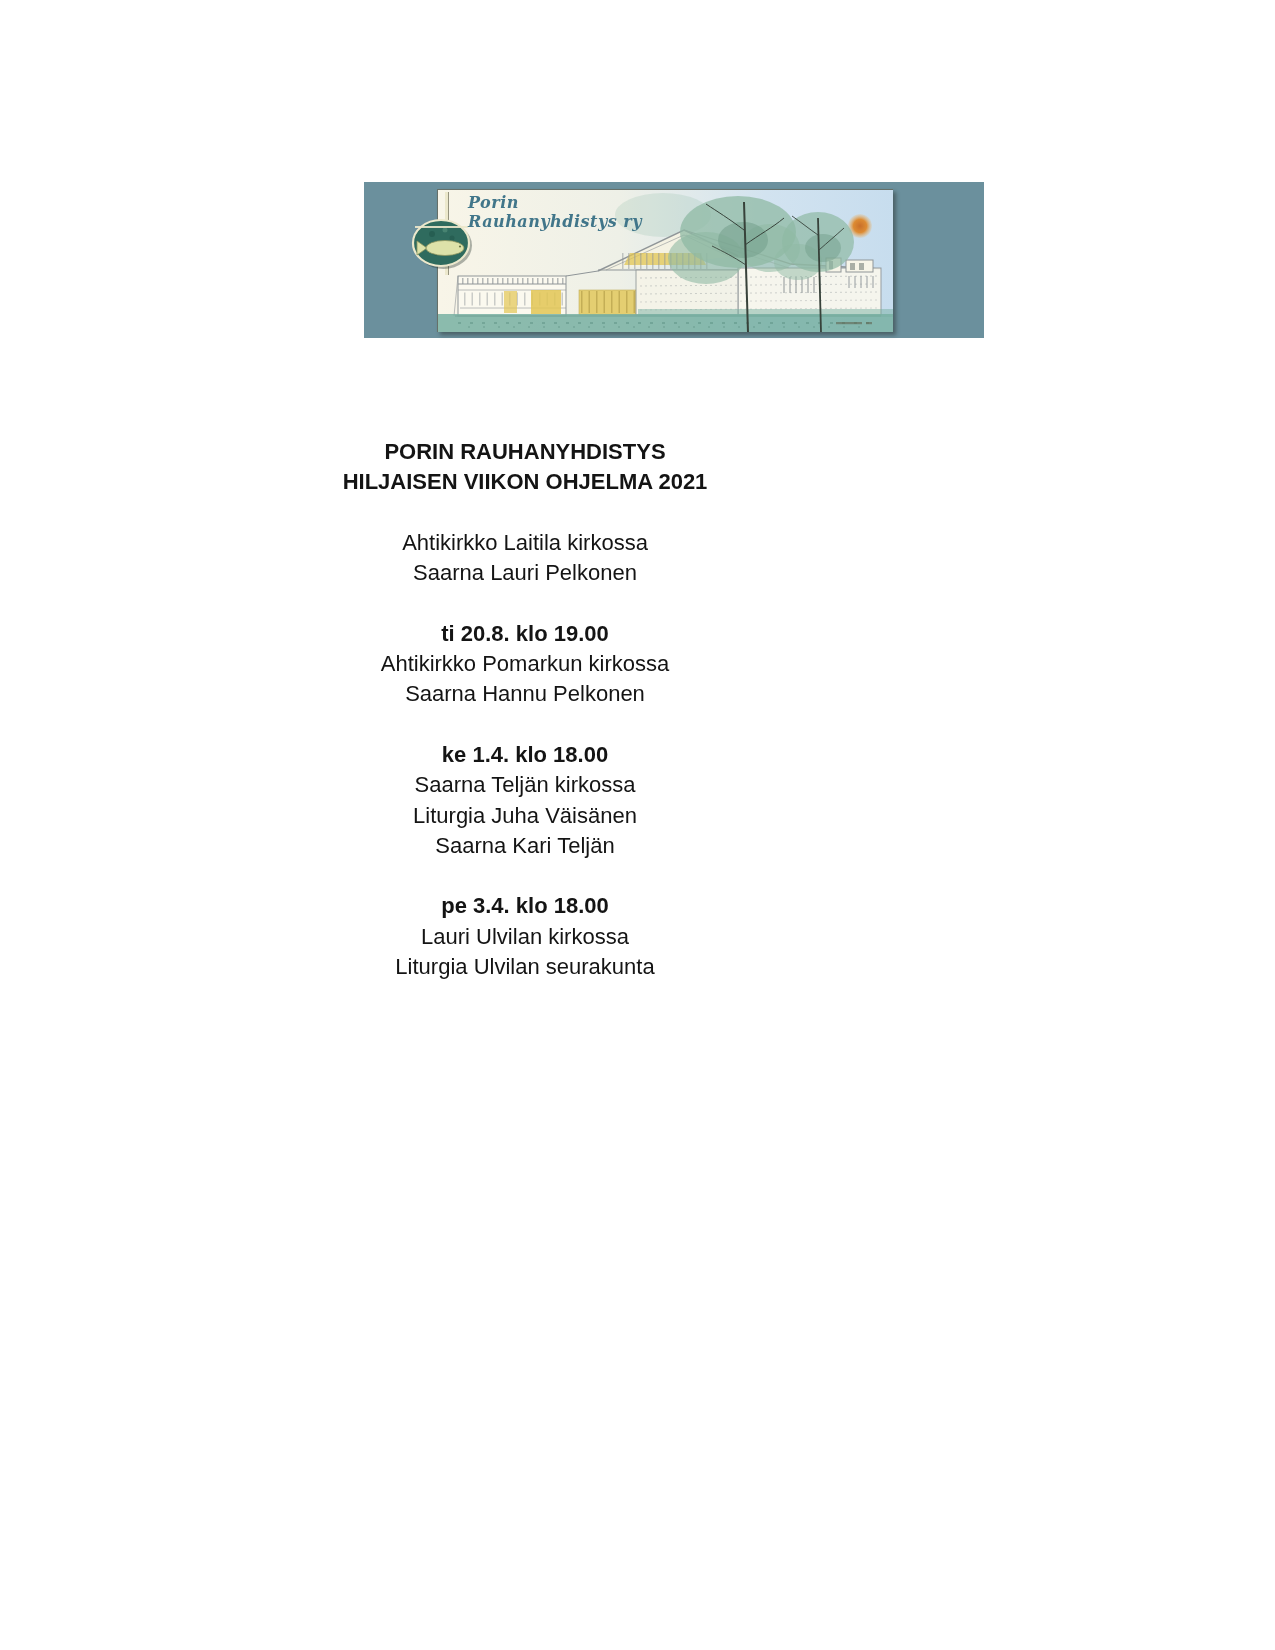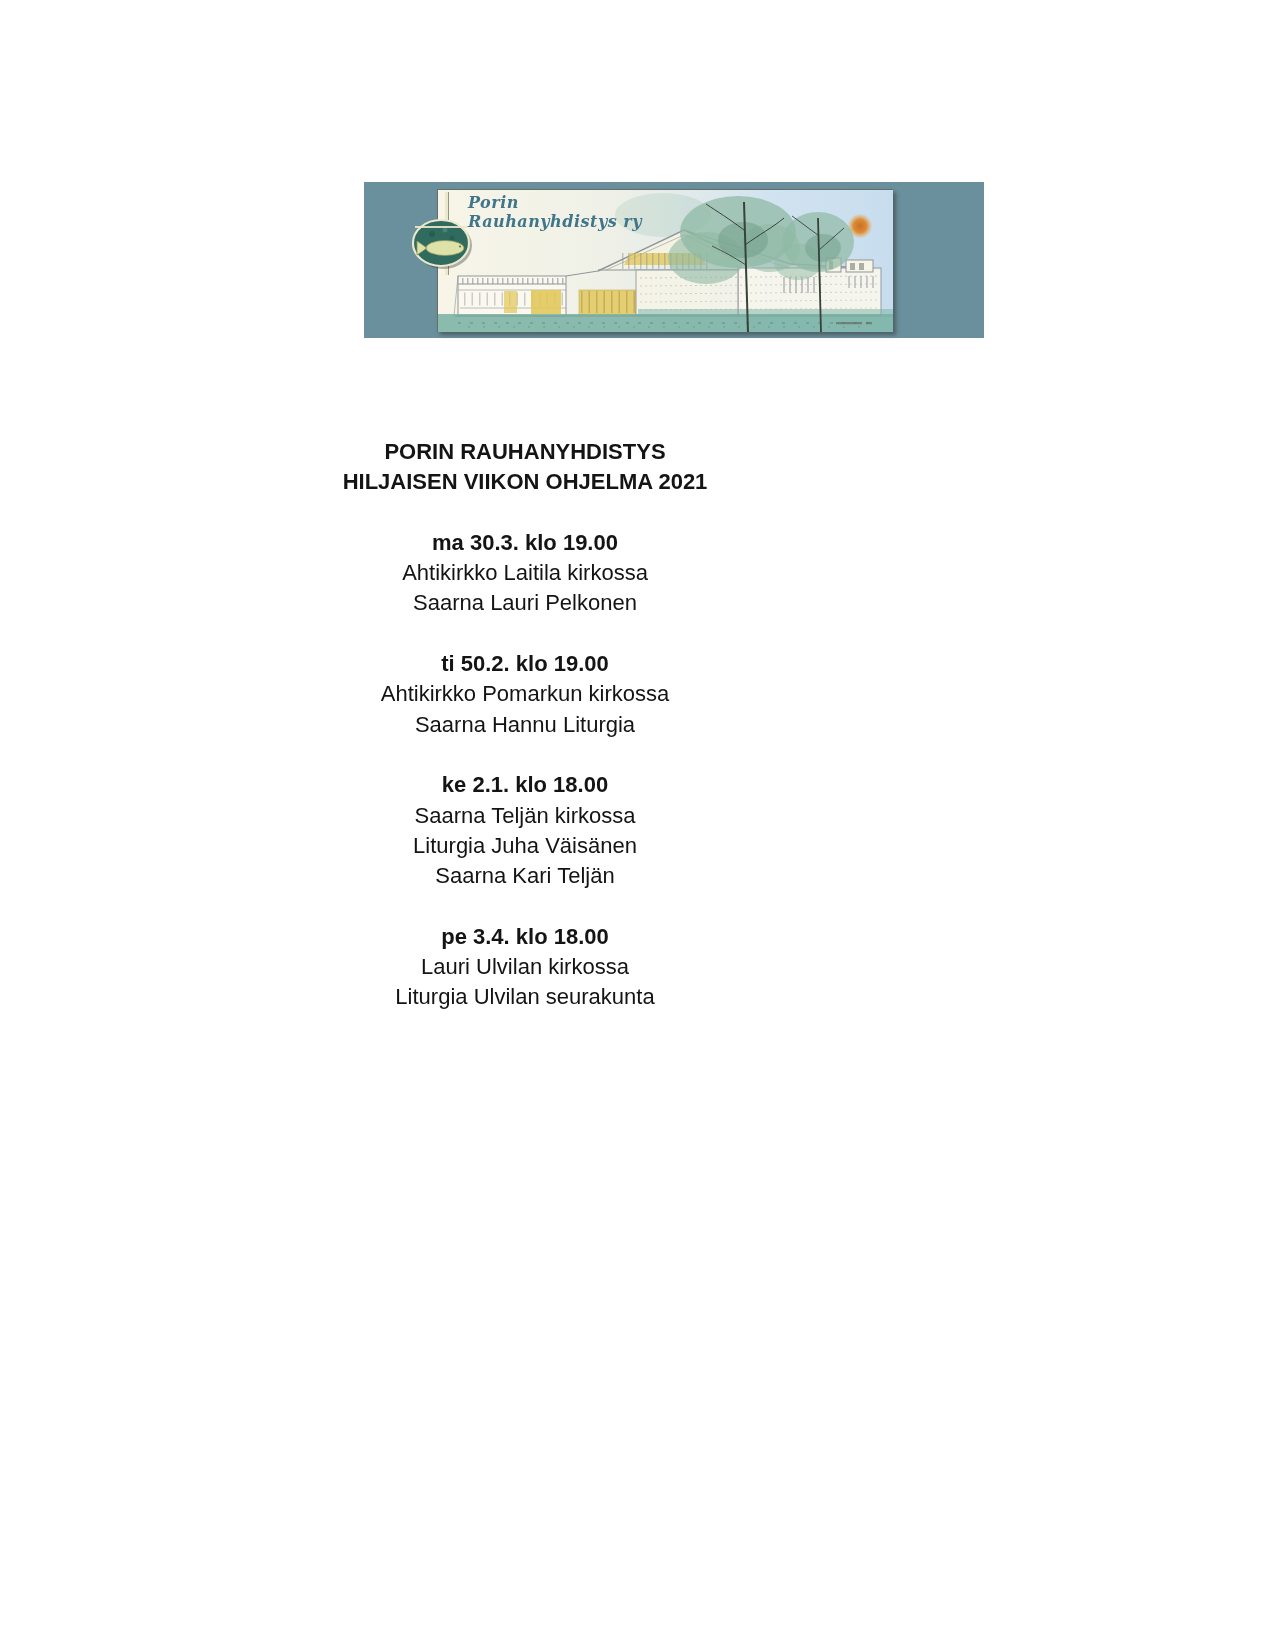--- a/index.html
+++ b/index.html
@@ -198,35 +198,34 @@
       <div>Rauhanyhdistys ry</div>
     </div>
   </div>
 
   <div class="program">
     <div class="line bold">PORIN RAUHANYHDISTYS</div>
     <div class="line bold">HILJAISEN VIIKON OHJELMA 2021</div>
     <div class="line spacer"></div>
 
     <div>
-      <div class="line bold">ma 30.3. klo 19.00</div>
       <div class="line">Ahtikirkko Laitila kirkossa</div>
       <div class="line">Saarna Lauri Pelkonen</div>
     </div>
     <div class="line spacer"></div>
 
     <div>
-      <div class="line bold">ti 50.2. klo 19.00</div>
+      <div class="line bold">ti 20.8. klo 19.00</div>
       <div class="line">Ahtikirkko Pomarkun kirkossa</div>
-      <div class="line">Saarna Hannu Liturgia</div>
-    </div>
-    <div class="line spacer"></div>
-
-    <div>
-      <div class="line bold">ke 2.1. klo 18.00</div>
+      <div class="line">Saarna Hannu Pelkonen</div>
+    </div>
+    <div class="line spacer"></div>
+
+    <div>
+      <div class="line bold">ke 1.4. klo 18.00</div>
       <div class="line">Saarna Teljän kirkossa</div>
       <div class="line">Liturgia Juha Väisänen</div>
       <div class="line">Saarna Kari Teljän</div>
     </div>
     <div class="line spacer"></div>
 
     <div>
       <div class="line bold">pe 3.4. klo 18.00</div>
       <div class="line">Lauri Ulvilan kirkossa</div>
       <div class="line">Liturgia Ulvilan seurakunta</div>

